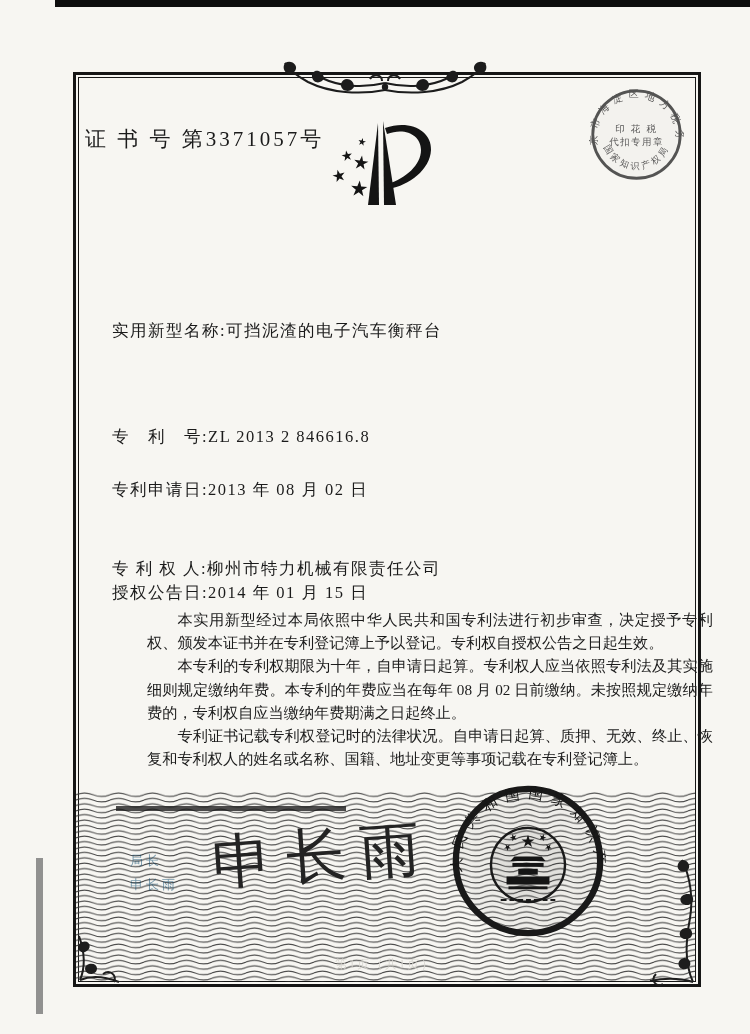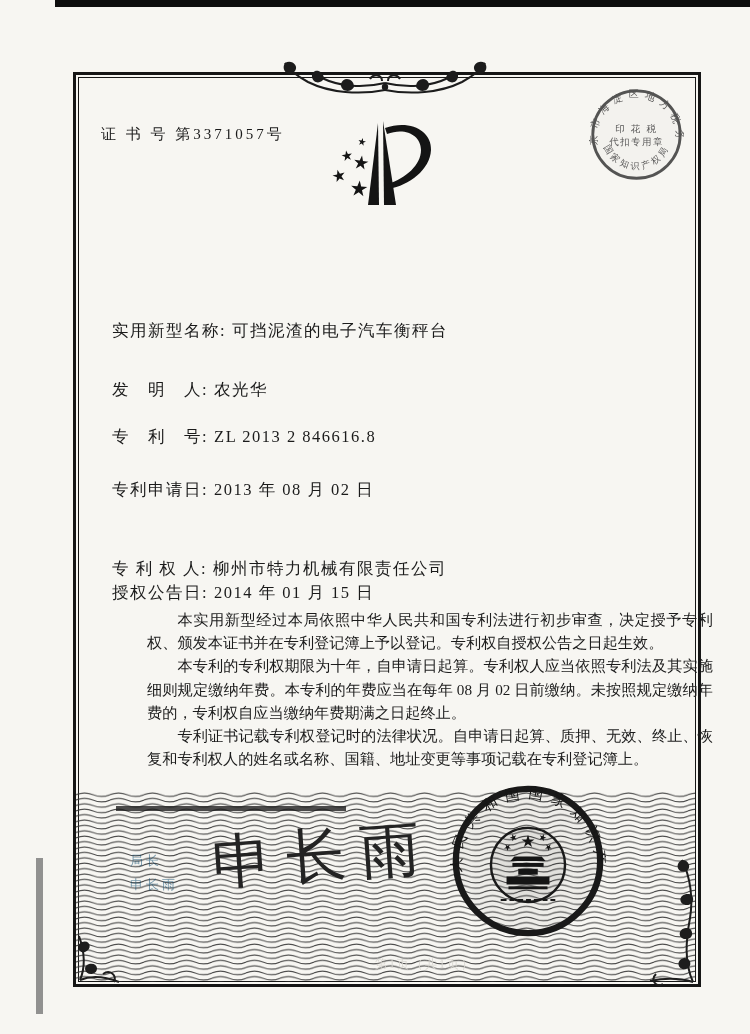--- a/index.html
+++ b/index.html
@@ -2,32 +2,32 @@
 <html><head>
 <meta charset="utf-8">
 <style>
   html,body{margin:0;padding:0;background:#ffffff;}
   .page{position:relative;width:750px;height:1034px;background:#f7f6f2;overflow:hidden;
         font-family:"Liberation Serif","DejaVu Serif",serif;color:#1b1b1b;}
   .top-bar{position:absolute;left:55px;top:0;width:695px;height:7px;background:#0e0e0e;}
   .left-strip{position:absolute;left:36px;top:858px;width:7px;height:156px;background:#6f6f6f;opacity:.75;}
   .frame-outer{position:absolute;left:73px;top:72px;width:622px;height:909px;border:3px solid #161616;}
   .frame-inner{position:absolute;left:2px;top:2px;right:2px;bottom:2px;border:1px solid #161616;}
-  .cert-no{position:absolute;left:101px;top:125px;font-size:15px;letter-spacing:3px;}
+  .cert-no{position:absolute;left:85px;top:125px;font-size:21px;letter-spacing:3px;}
   .logo{position:absolute;left:330px;top:101px;width:108px;height:112px;}
   .tax-stamp{position:absolute;left:589px;top:87px;width:95px;height:95px;opacity:.88;}
   .title{position:absolute;left:73px;top:219px;width:622px;margin:0;text-align:center;
          font-size:37px;font-weight:bold;letter-spacing:6px;}
   .field{position:absolute;left:112px;font-size:16.5px;letter-spacing:1.5px;white-space:nowrap;}
-  .field .flabel{margin-right:6px;}
+  .field .flabel{}
   .body-text{position:absolute;left:99px;top:608px;width:566px;font-size:15.2px;line-height:23.2px;
              text-align:justify;margin-left:48px;}
   .body-text p{margin:0;text-indent:2em;}
   .waveband{position:absolute;left:76px;top:792px;width:619px;height:190px;}
-  .footer-page{position:absolute;left:295px;top:956px;width:180px;text-align:right;font-size:12px;
+  .footer-page{position:absolute;left:295px;top:956px;width:180px;text-align:center;font-size:12px;
                letter-spacing:2px;color:#d8d6d0;opacity:.9;}
   .printed-signer{position:absolute;left:130px;top:849px;font-size:13px;line-height:24px;
                   color:#0c4a6e;opacity:.55;letter-spacing:3px;}
   .signature{position:absolute;left:212px;top:816px;font-size:60px;letter-spacing:14px;color:#232323;
              transform:rotate(-4deg);font-weight:400;white-space:nowrap;}
   .office-seal{position:absolute;left:450px;top:783px;width:156px;height:156px;}
   .orn-top{position:absolute;left:272px;top:54px;width:226px;height:42px;}
   .orn-bl{position:absolute;left:75px;top:926px;width:48px;height:58px;}
   .orn-br{position:absolute;left:640px;top:850px;width:58px;height:136px;}
   svg text{font-family:"Liberation Serif","DejaVu Serif",serif;}
@@ -99,23 +99,20 @@
     <text font-size="9.5" fill="#3e3e3e" letter-spacing="3" text-anchor="middle">
       <textPath href="#txBot" startOffset="50%">国家知识产权局</textPath>
     </text>
     <text x="50" y="47" font-size="10" fill="#3e3e3e" text-anchor="middle" letter-spacing="2">印 花 税</text>
     <text x="50" y="61" font-size="10" fill="#3e3e3e" text-anchor="middle" letter-spacing="1.5">代扣专用章</text>
   </svg>
 
 
   <div class="field" style="top:320px">
     <span class="flabel">实用新型名称:</span><span class="fvalue">可挡泥渣的电子汽车衡秤台</span>
-  </div>
-  <div class="field" style="top:379px">
-    <span class="flabel">发　明　人:</span><span class="fvalue">农光华</span>
   </div>
   <div class="field" style="top:426px">
     <span class="flabel">专　利　号:</span><span class="fvalue">ZL 2013 2 846616.8</span>
   </div>
   <div class="field" style="top:479px">
     <span class="flabel">专利申请日:</span><span class="fvalue">2013 年 08 月 02 日</span>
   </div>
   <div class="field" style="top:558px">
     <span class="flabel">专 利 权 人:</span><span class="fvalue">柳州市特力机械有限责任公司</span>
   </div>

